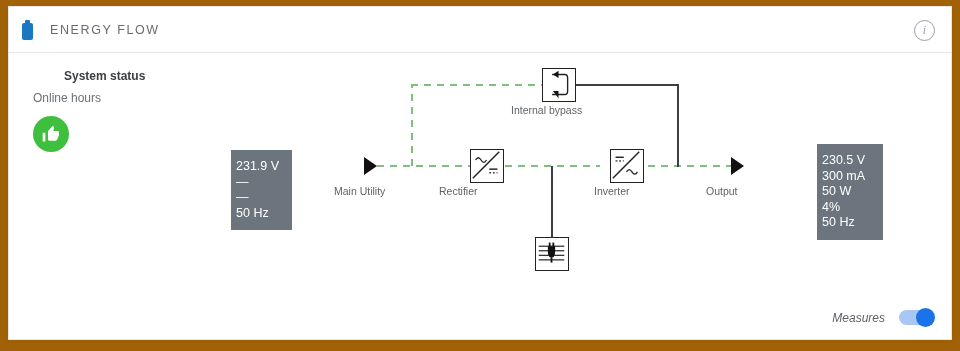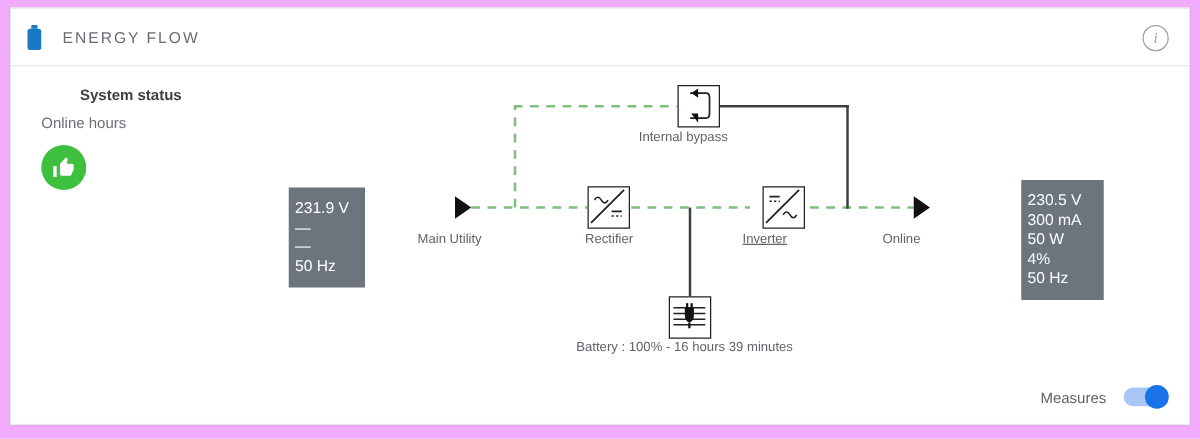--- a/index.html
+++ b/index.html
@@ -5,21 +5,21 @@
   html, body {
     margin: 0;
     padding: 0;
     background: #f2f2f2;
     font-family: "Liberation Sans", sans-serif;
   }
   #screen {
     position: relative;
     width: 960px;
     height: 351px;
-    background: #f0abfc;
+    background: #a16207;
     overflow: hidden;
   }
   .card {
     position: absolute;
     left: 8px;
     top: 6px;
     width: 944px;
     height: 334px;
     background: #ffffff;
     border: 1px solid #e8e8e8;
@@ -138,21 +138,21 @@
   }
   
   .measures-row {
     position: absolute;
     right: 18px;
     bottom: 14px;
     display: flex;
     align-items: center;
     gap: 14px;
   }
-  .measures-label { font-size: 12px; color: #5f6368; }
+  .measures-label { font-size: 12px; color: #5f6368; font-style: italic; }
   .toggle {
     width: 34px; height: 15px;
     border-radius: 8px;
     background: #a8c7f5;
     position: relative;
     cursor: pointer;
   }
   .toggle .knob {
     position: absolute;
     right: -2px; top: -2px;
@@ -226,33 +226,33 @@
       <div class="node" style="left:461px;top:142px;">
         <svg width="31" height="31" viewBox="0 0 34 34">
           <line x1="2" y1="31" x2="31" y2="2" stroke="#222" stroke-width="1.6"></line>
           <path d="M5,11 q3,-5 6,0 q3,5 6,0" fill="none" stroke="#222" stroke-width="1.4"></path>
           <line x1="20" y1="21" x2="29" y2="21" stroke="#222" stroke-width="1.6"></line>
           <line x1="20" y1="25" x2="22" y2="25" stroke="#222" stroke-width="1.4"></line>
           <line x1="24" y1="25" x2="26" y2="25" stroke="#222" stroke-width="1.4"></line>
           <line x1="28" y1="25" x2="29" y2="25" stroke="#222" stroke-width="1.4"></line>
         </svg>
       </div>
-      <div class="node-label" style="left:459px;top:178px;width:70px;">Rectifier</div>
+      <div class="node-label" style="left:430px;top:178px;width:70px;">Rectifier</div>
 
       <div class="node" style="left:601px;top:142px;">
         <svg width="31" height="31" viewBox="0 0 34 34">
           <line x1="2" y1="31" x2="31" y2="2" stroke="#222" stroke-width="1.6"></line>
           <line x1="5" y1="8" x2="14" y2="8" stroke="#222" stroke-width="1.6"></line>
           <line x1="5" y1="12" x2="7" y2="12" stroke="#222" stroke-width="1.4"></line>
           <line x1="9" y1="12" x2="11" y2="12" stroke="#222" stroke-width="1.4"></line>
           <line x1="13" y1="12" x2="14" y2="12" stroke="#222" stroke-width="1.4"></line>
           <path d="M17,24 q3,-5 6,0 q3,5 6,0" fill="none" stroke="#222" stroke-width="1.4"></path>
         </svg>
       </div>
-      <div class="node-label" style="left:585px;top:178px;width:68px;text-decoration:underline;">Inverter</div>
+      <div class="node-label" style="left:585px;top:178px;width:68px;">Inverter</div>
 
       <div class="node" style="left:533px;top:61px;">
         <svg width="31" height="31" viewBox="0 0 34 34">
           <path d="M10,6 L24,6 Q27,6 27,10 L27,24 Q27,28 24,28 L10,28" fill="none" stroke="#222" stroke-width="1.5"></path>
           <polygon points="17,2 17,10 11,6" fill="#111"></polygon>
           <polygon points="11,24 17,24 17,32" fill="#111"></polygon>
         </svg>
       </div>
       <div class="node-label" style="left:502px;top:97px;width:94px;">Internal bypass</div>
 
@@ -261,24 +261,23 @@
           <line x1="3" y1="9" x2="31" y2="9" stroke="#222" stroke-width="1.3"></line>
           <line x1="3" y1="14" x2="31" y2="14" stroke="#222" stroke-width="1.3"></line>
           <line x1="3" y1="19" x2="31" y2="19" stroke="#222" stroke-width="1.3"></line>
           <line x1="3" y1="24" x2="31" y2="24" stroke="#222" stroke-width="1.3"></line>
           <path d="M13,9 L13,15 Q13,21 17,22 Q21,21 21,15 L21,9 Z" fill="#111"></path>
           <rect x="14" y="5" width="2" height="5" fill="#111"></rect>
           <rect x="18" y="5" width="2" height="5" fill="#111"></rect>
           <rect x="16" y="22" width="2" height="5" fill="#111"></rect>
         </svg>
       </div>
-      <div class="node-label" style="left:452px;top:265px;width:180px;">Battery : 100% - 16 hours 39 minutes</div>
 
       <div class="arrow-tri" style="left:722px;top:150px;"></div>
-      <div class="node-label" style="left:697px;top:178px;width:62px;">Online</div>
+      <div class="node-label" style="left:697px;top:178px;width:62px;">Output</div>
     </div>
 
     <div class="measures-row">
       <span class="measures-label">Measures</span>
       <span class="toggle">
         <span class="knob"></span>
       </span>
     </div>
 
   </div>

